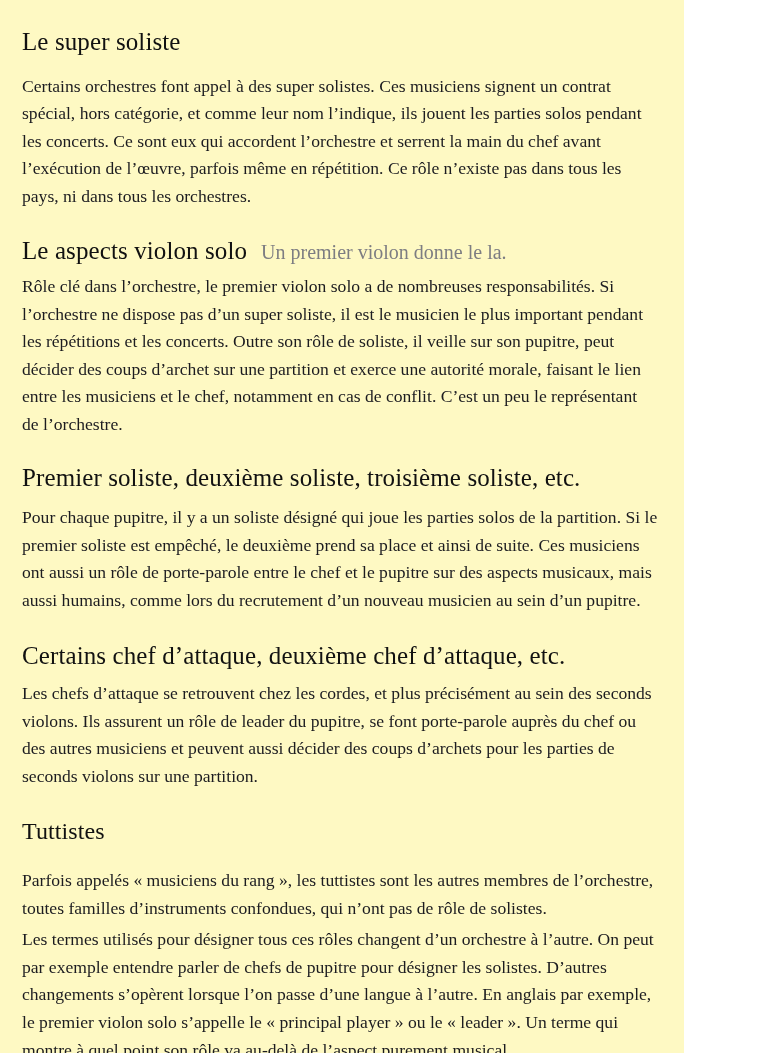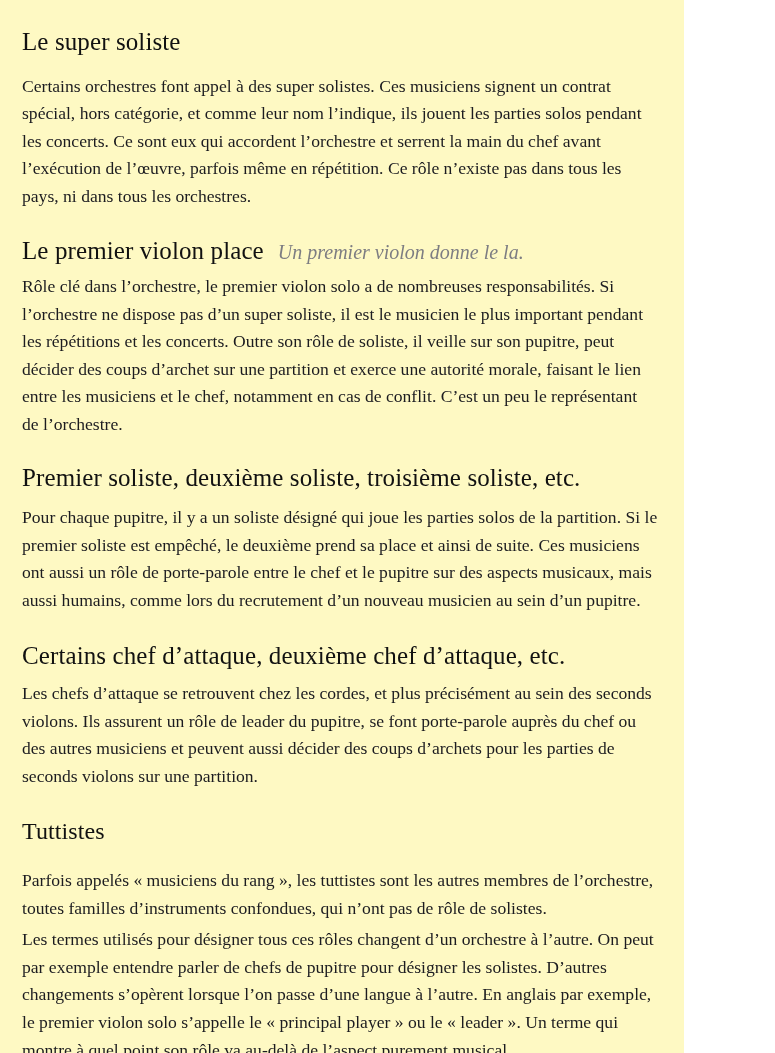--- a/index.html
+++ b/index.html
@@ -34,21 +34,20 @@
     font-family: "Liberation Serif", serif;
     font-weight: 400;
     font-size: 25px;
     line-height: 1.18;
     color: #111111;
     margin: 0;
     letter-spacing: 0.1px;
   }
   .subheading {
     font-family: "Liberation Serif", serif;
-    font-style: italic;
     font-size: 20px;
     color: #7d7d82;
     line-height: 1.2;
     margin-top: 7px;
   }
   p.para {
     font-family: "Liberation Serif", serif;
     font-size: 17.6px;
     line-height: 1.57;
     color: #1c1c20;
@@ -81,21 +80,21 @@
 
   <section class="section sec-super">
     <div class="heading-row">
       <h2 class="heading">Le super soliste</h2>
     </div>
     <p class="para">Certains orchestres font appel à des super solistes. Ces musiciens signent un contrat spécial, hors catégorie, et comme leur nom l’indique, ils jouent les parties solos pendant les concerts. Ce sont eux qui accordent l’orchestre et serrent la main du chef avant l’exécution de l’œuvre, parfois même en répétition. Ce rôle n’existe pas dans tous les pays, ni dans tous les orchestres.</p>
   </section>
 
   <section class="section sec-violon">
     <div class="heading-row">
-      <h2 class="heading">Le premier violon place</h2>
+      <h2 class="heading">Le aspects violon solo</h2>
       <span class="subheading">Un premier violon donne le la.</span>
     </div>
     <p class="para">Rôle clé dans l’orchestre, le premier violon solo a de nombreuses responsabilités. Si l’orchestre ne dispose pas d’un super soliste, il est le musicien le plus important pendant les répétitions et les concerts. Outre son rôle de soliste, il veille sur son pupitre, peut décider des coups d’archet sur une partition et exerce une autorité morale, faisant le lien entre les musiciens et le chef, notamment en cas de conflit. C’est un peu le représentant de l’orchestre.</p>
   </section>
 
   <section class="section sec-solistes">
     <div class="heading-row">
       <h2 class="heading">Premier soliste, deuxième soliste, troisième soliste, etc.</h2>
     </div>
     <p class="para">Pour chaque pupitre, il y a un soliste désigné qui joue les parties solos de la partition. Si le premier soliste est empêché, le deuxième prend sa place et ainsi de suite. Ces musiciens ont aussi un rôle de porte-parole entre le chef et le pupitre sur des aspects musicaux, mais aussi humains, comme lors du recrutement d’un nouveau musicien au sein d’un pupitre.</p>

